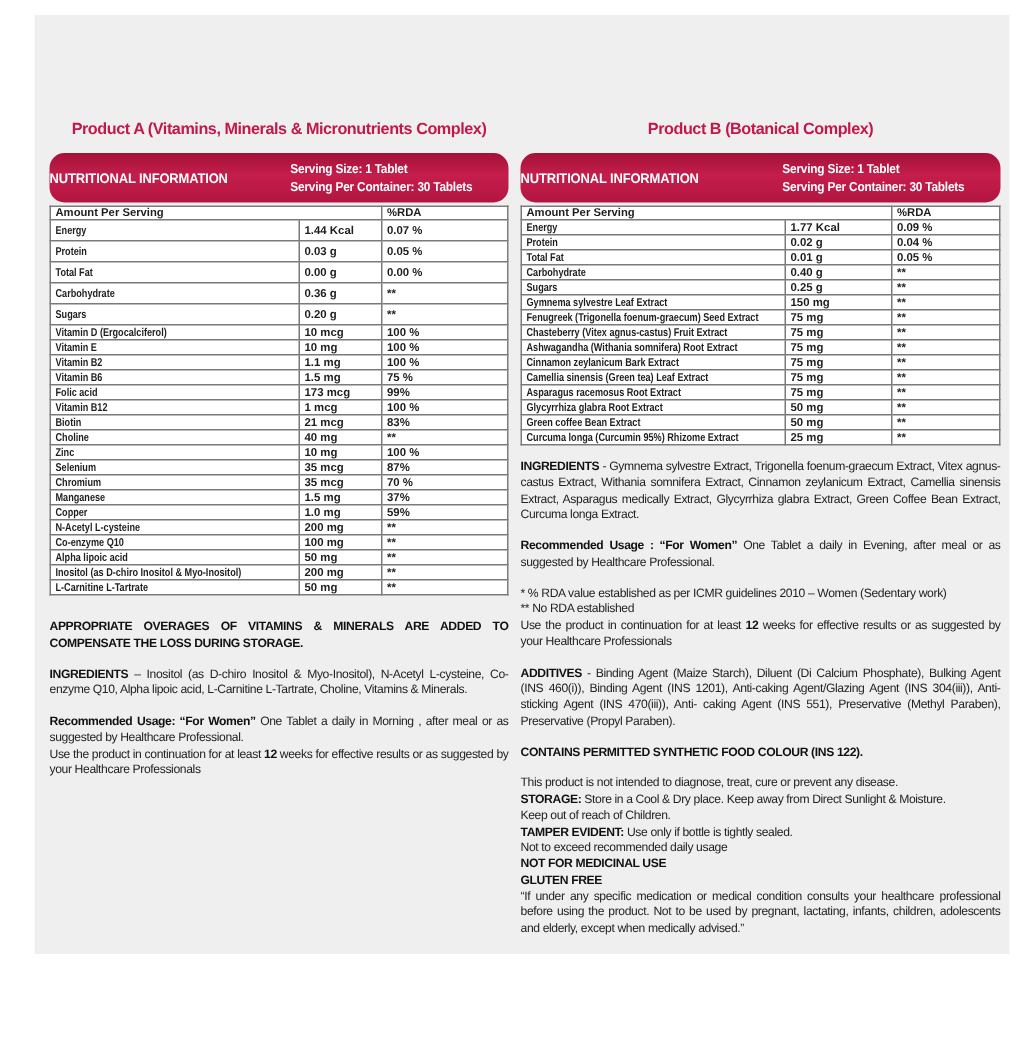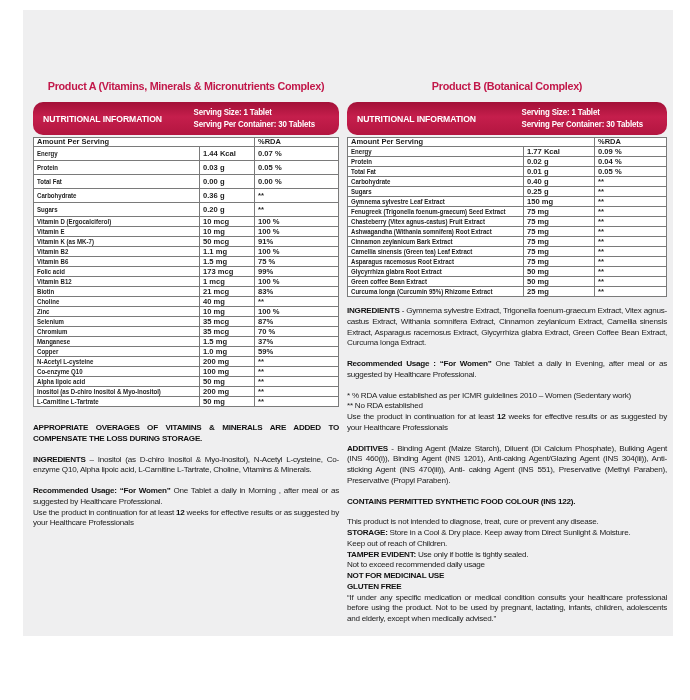--- a/index.html
+++ b/index.html
@@ -23,21 +23,21 @@
   .col-b{left:324px;width:320px;}
   .prod-title{
     margin:70px 0 10px 0;
     font-size:10.8px;font-weight:bold;color:var(--accent);
     text-align:center;white-space:nowrap;letter-spacing:-0.3px;
   }
   .band{
     height:33px;border-radius:10px;
     background:linear-gradient(180deg,#a31138 0%,#c51e4c 45%,#b31540 100%);
     color:#ffffff;display:flex;align-items:center;
-    padding:0 24px 0 10px;box-sizing:border-box;
+    padding:0 24px 0 0;box-sizing:border-box;
   }
   .band-title{
     font-size:9.2px;font-weight:bold;white-space:nowrap;
     letter-spacing:-0.1px;transform:scaleX(0.94);transform-origin:left center;
   }
   .band-serving{
     margin-left:auto;font-size:8.6px;font-weight:bold;line-height:1.35;
     white-space:nowrap;letter-spacing:-0.15px;text-align:left;
     transform:scaleX(0.92);transform-origin:right center;
   }
@@ -126,25 +126,20 @@
             <td class="cell-name"><span class="cx">Vitamin D (Ergocalciferol)</span></td>
             <td class="cell-amount">10 mcg</td>
             <td class="cell-rda">100 %</td>
           </tr>
           <tr>
             <td class="cell-name"><span class="cx">Vitamin E</span></td>
             <td class="cell-amount">10 mg</td>
             <td class="cell-rda">100 %</td>
           </tr>
           <tr>
-            <td class="cell-name"><span class="cx">Vitamin K (as MK-7)</span></td>
-            <td class="cell-amount">50 mcg</td>
-            <td class="cell-rda">91%</td>
-          </tr>
-          <tr>
             <td class="cell-name"><span class="cx">Vitamin B2</span></td>
             <td class="cell-amount">1.1 mg</td>
             <td class="cell-rda">100 %</td>
           </tr>
           <tr>
             <td class="cell-name"><span class="cx">Vitamin B6</span></td>
             <td class="cell-amount">1.5 mg</td>
             <td class="cell-rda">75 %</td>
           </tr>
           <tr>
@@ -320,21 +315,21 @@
             <td class="cell-rda">**</td>
           </tr>
           <tr>
             <td class="cell-name"><span class="cx">Curcuma longa (Curcumin 95%) Rhizome Extract</span></td>
             <td class="cell-amount">25 mg</td>
             <td class="cell-rda">**</td>
           </tr>
         </tbody>
     </table>
     <div class="paras">
-        <p class="para"><b>INGREDIENTS</b><span> - Gymnema sylvestre Extract, Trigonella foenum-graecum Extract, Vitex agnus-castus Extract, Withania somnifera Extract, Cinnamon zeylanicum Extract, Camellia sinensis Extract, Asparagus racemosus Extract, Glycyrrhiza glabra Extract, Green Coffee Bean Extract, Curcuma longa Extract.</span></p>
+        <p class="para"><b>INGREDIENTS</b><span> - Gymnema sylvestre Extract, Trigonella foenum-graecum Extract, Vitex agnus-castus Extract, Withania somnifera Extract, Cinnamon zeylanicum Extract, Camellia sinensis Extract, Asparagus medically Extract, Glycyrrhiza glabra Extract, Green Coffee Bean Extract, Curcuma longa Extract.</span></p>
         <p class="para"><b>Recommended Usage : “For Women”</b><span> One Tablet a daily in Evening, after meal or as suggested by Healthcare Professional.</span></p>
         <p class="para"><span>* % RDA value established as per ICMR guidelines 2010 – Women (Sedentary work)</span></p>
         <p class="para tight"><span>** No RDA established</span></p>
         <p class="para tight"><span>Use the product in continuation for at least </span><b>12</b><span> weeks for effective results or as suggested by your Healthcare Professionals</span></p>
         <p class="para"><b>ADDITIVES</b><span> - Binding Agent (Maize Starch), Diluent (Di Calcium Phosphate), Bulking Agent (INS 460(i)), Binding Agent (INS 1201), Anti-caking Agent/Glazing Agent (INS 304(iii)), Anti- sticking Agent (INS 470(iii)), Anti- caking Agent (INS 551), Preservative (Methyl Paraben), Preservative (Propyl Paraben).</span></p>
         <p class="para"><b>CONTAINS PERMITTED SYNTHETIC FOOD COLOUR (INS 122).</b></p>
         <p class="para"><span>This product is not intended to diagnose, treat, cure or prevent any disease.</span></p>
         <p class="para tight"><b>STORAGE:</b><span> Store in a Cool &amp; Dry place. Keep away from Direct Sunlight &amp; Moisture.</span></p>
         <p class="para tight"><span>Keep out of reach of Children.</span></p>
         <p class="para tight"><b>TAMPER EVIDENT:</b><span> Use only if bottle is tightly sealed.</span></p>

